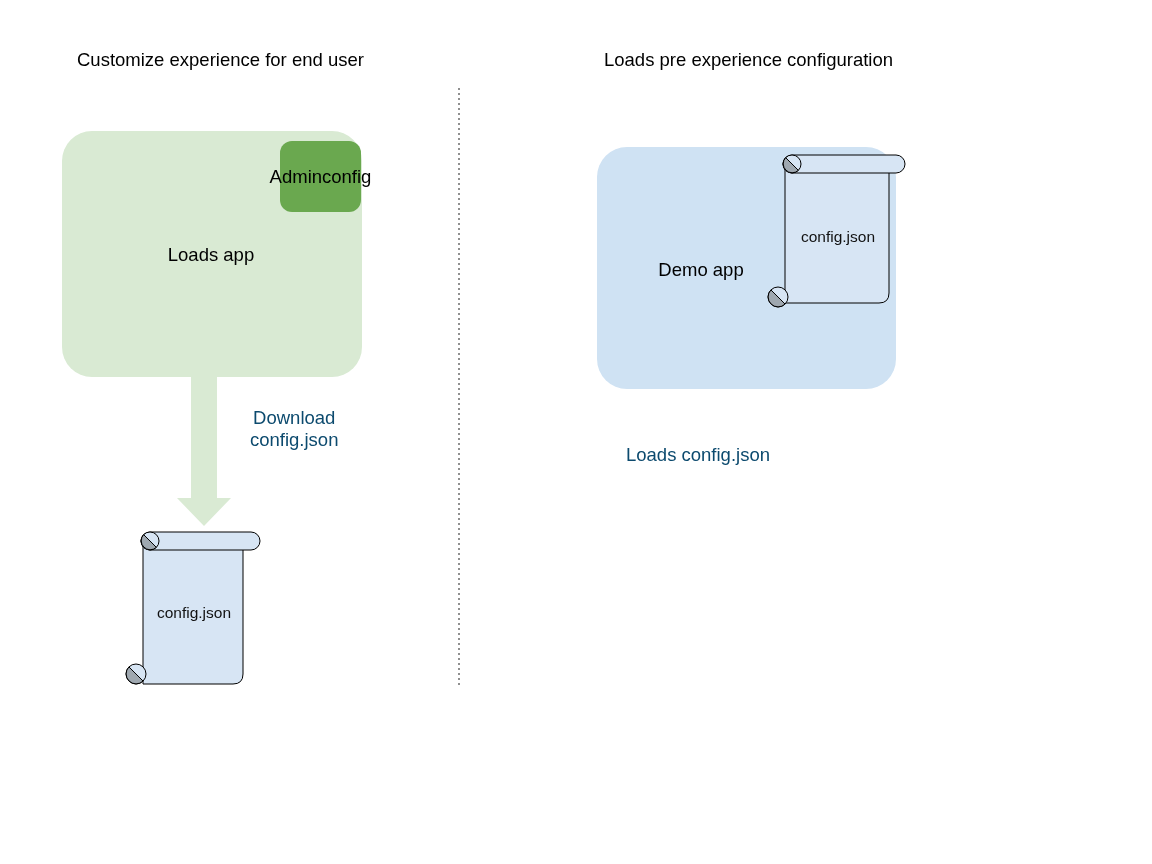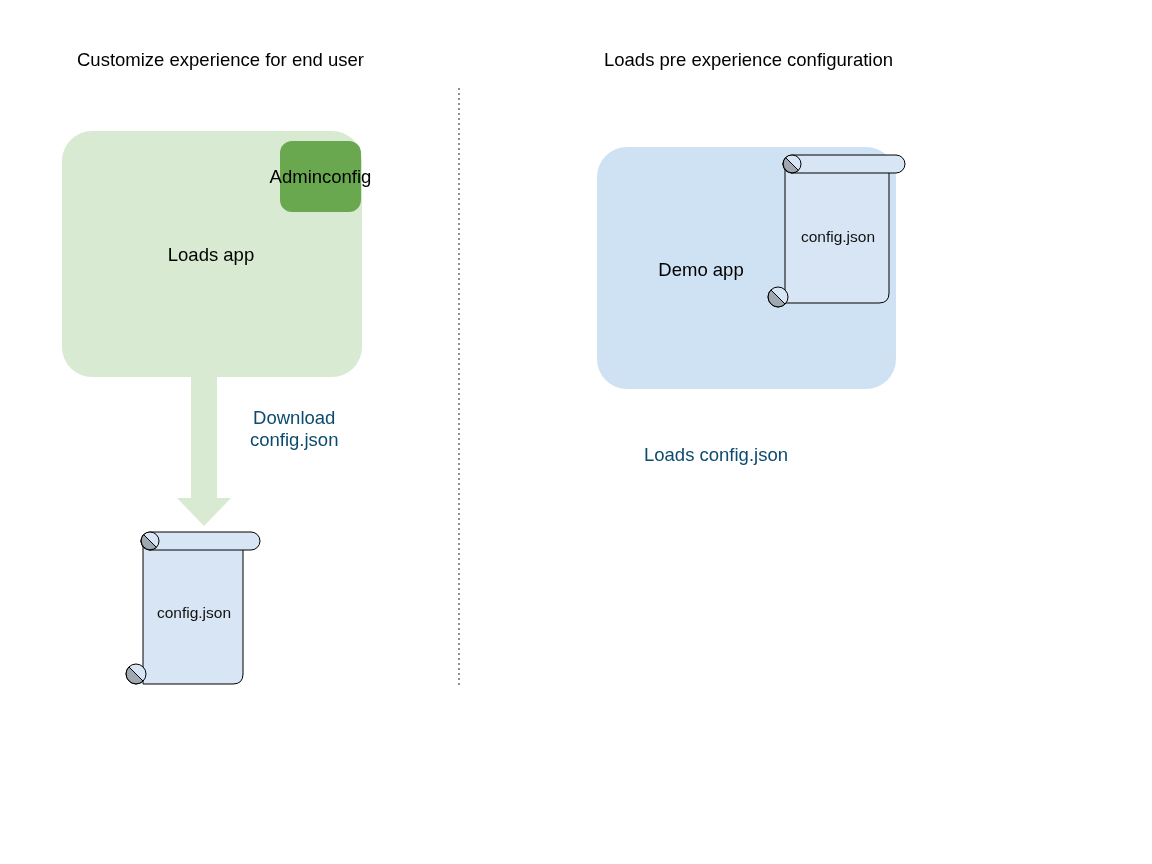--- a/index.html
+++ b/index.html
@@ -84,15 +84,15 @@
   <svg class="abs" style="left:760px;top:150px;" width="150" height="160" viewBox="0 0 150 160">
     <path d="M25,14 H129 V143 Q129,153 119,153 H25 Z" stroke="#000" stroke-width="1" fill="#d7e5f4"></path>
     <rect x="23" y="5" width="122" height="18" rx="9" stroke="#000" stroke-width="1" fill="#d7e5f4"></rect>
     <circle cx="32" cy="14" r="9" stroke="#000" stroke-width="1" fill="#d7e5f4"></circle>
     <path d="M25.64,7.64 A9,9 0 0 0 38.36,20.36 Z" stroke="#000" stroke-width="1" fill="#9fa8b0"></path>
     <circle cx="18" cy="147" r="10" stroke="#000" stroke-width="1" fill="#d7e5f4"></circle>
     <path d="M10.93,139.93 A10,10 0 0 0 25.07,154.07 Z" stroke="#000" stroke-width="1" fill="#9fa8b0"></path>
   </svg>
   <div class="abs scroll-label" style="left:838px;top:237px;">config.json</div>
 
-  <div class="abs multiline-label" style="left:644px;top:444px;">Loads config.json</div>
+  <div class="abs multiline-label" style="left:626px;top:444px;">Loads config.json</div>
 
 </div>
 
 </body></html>

